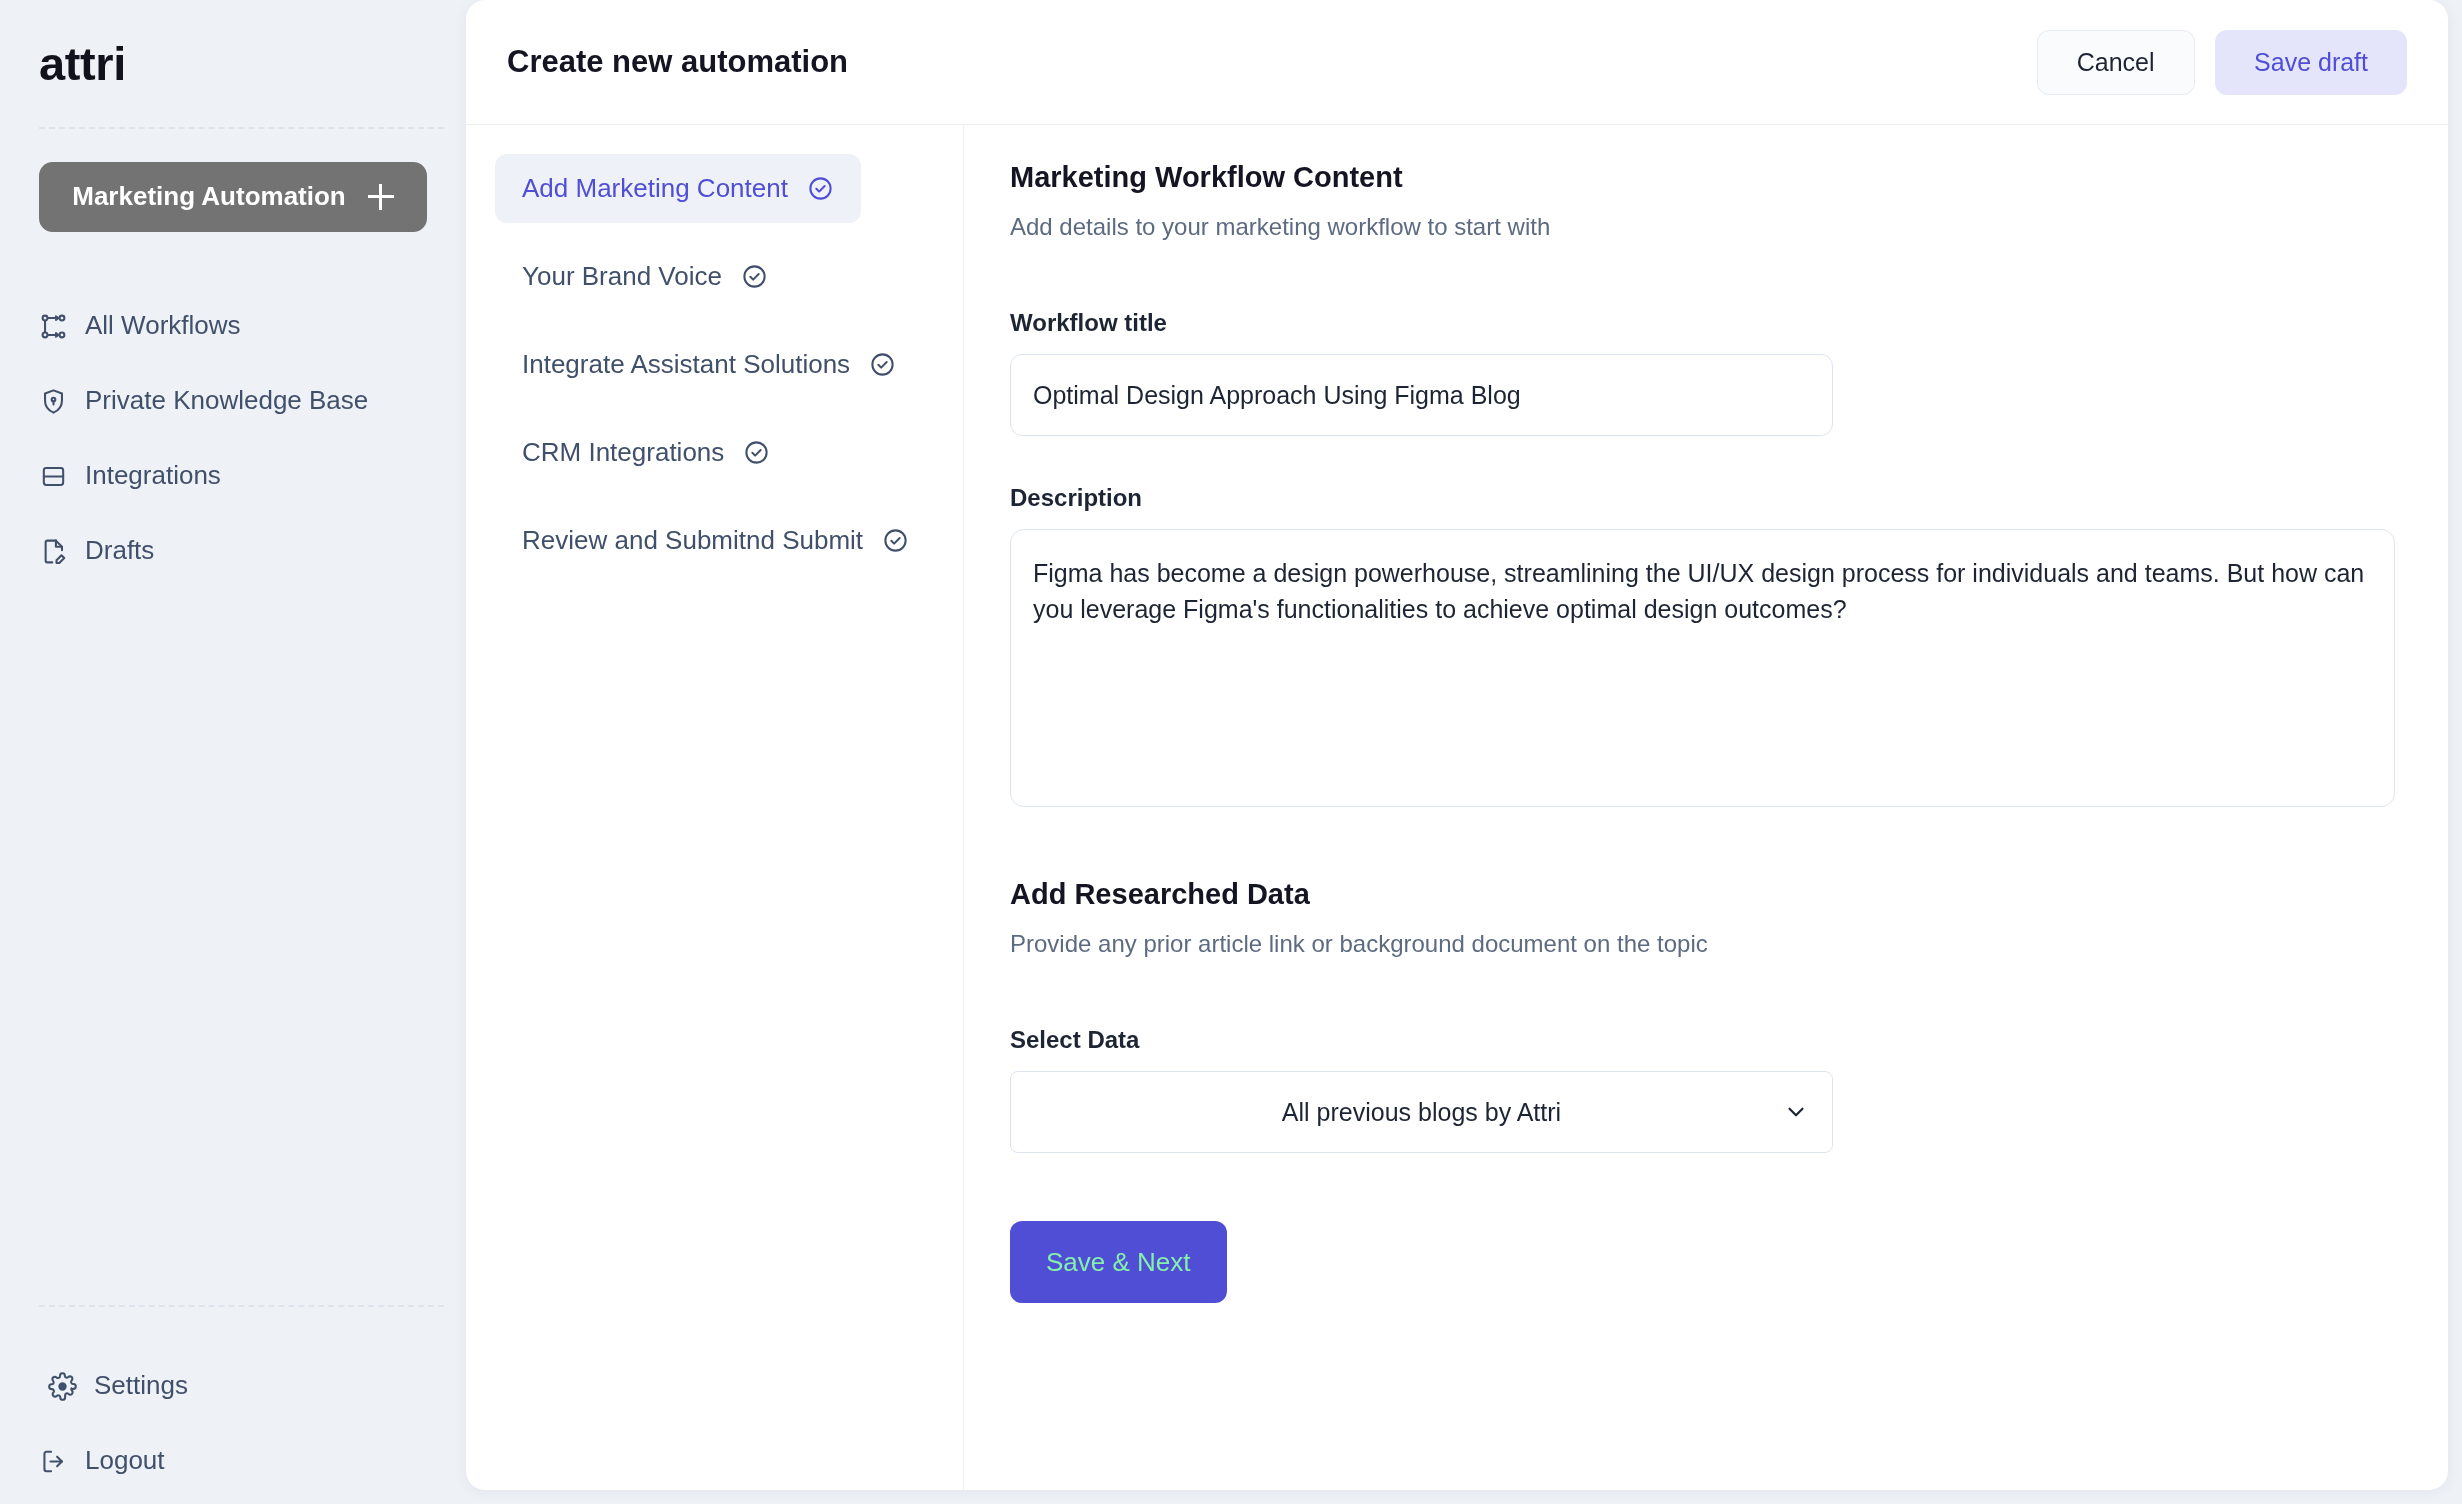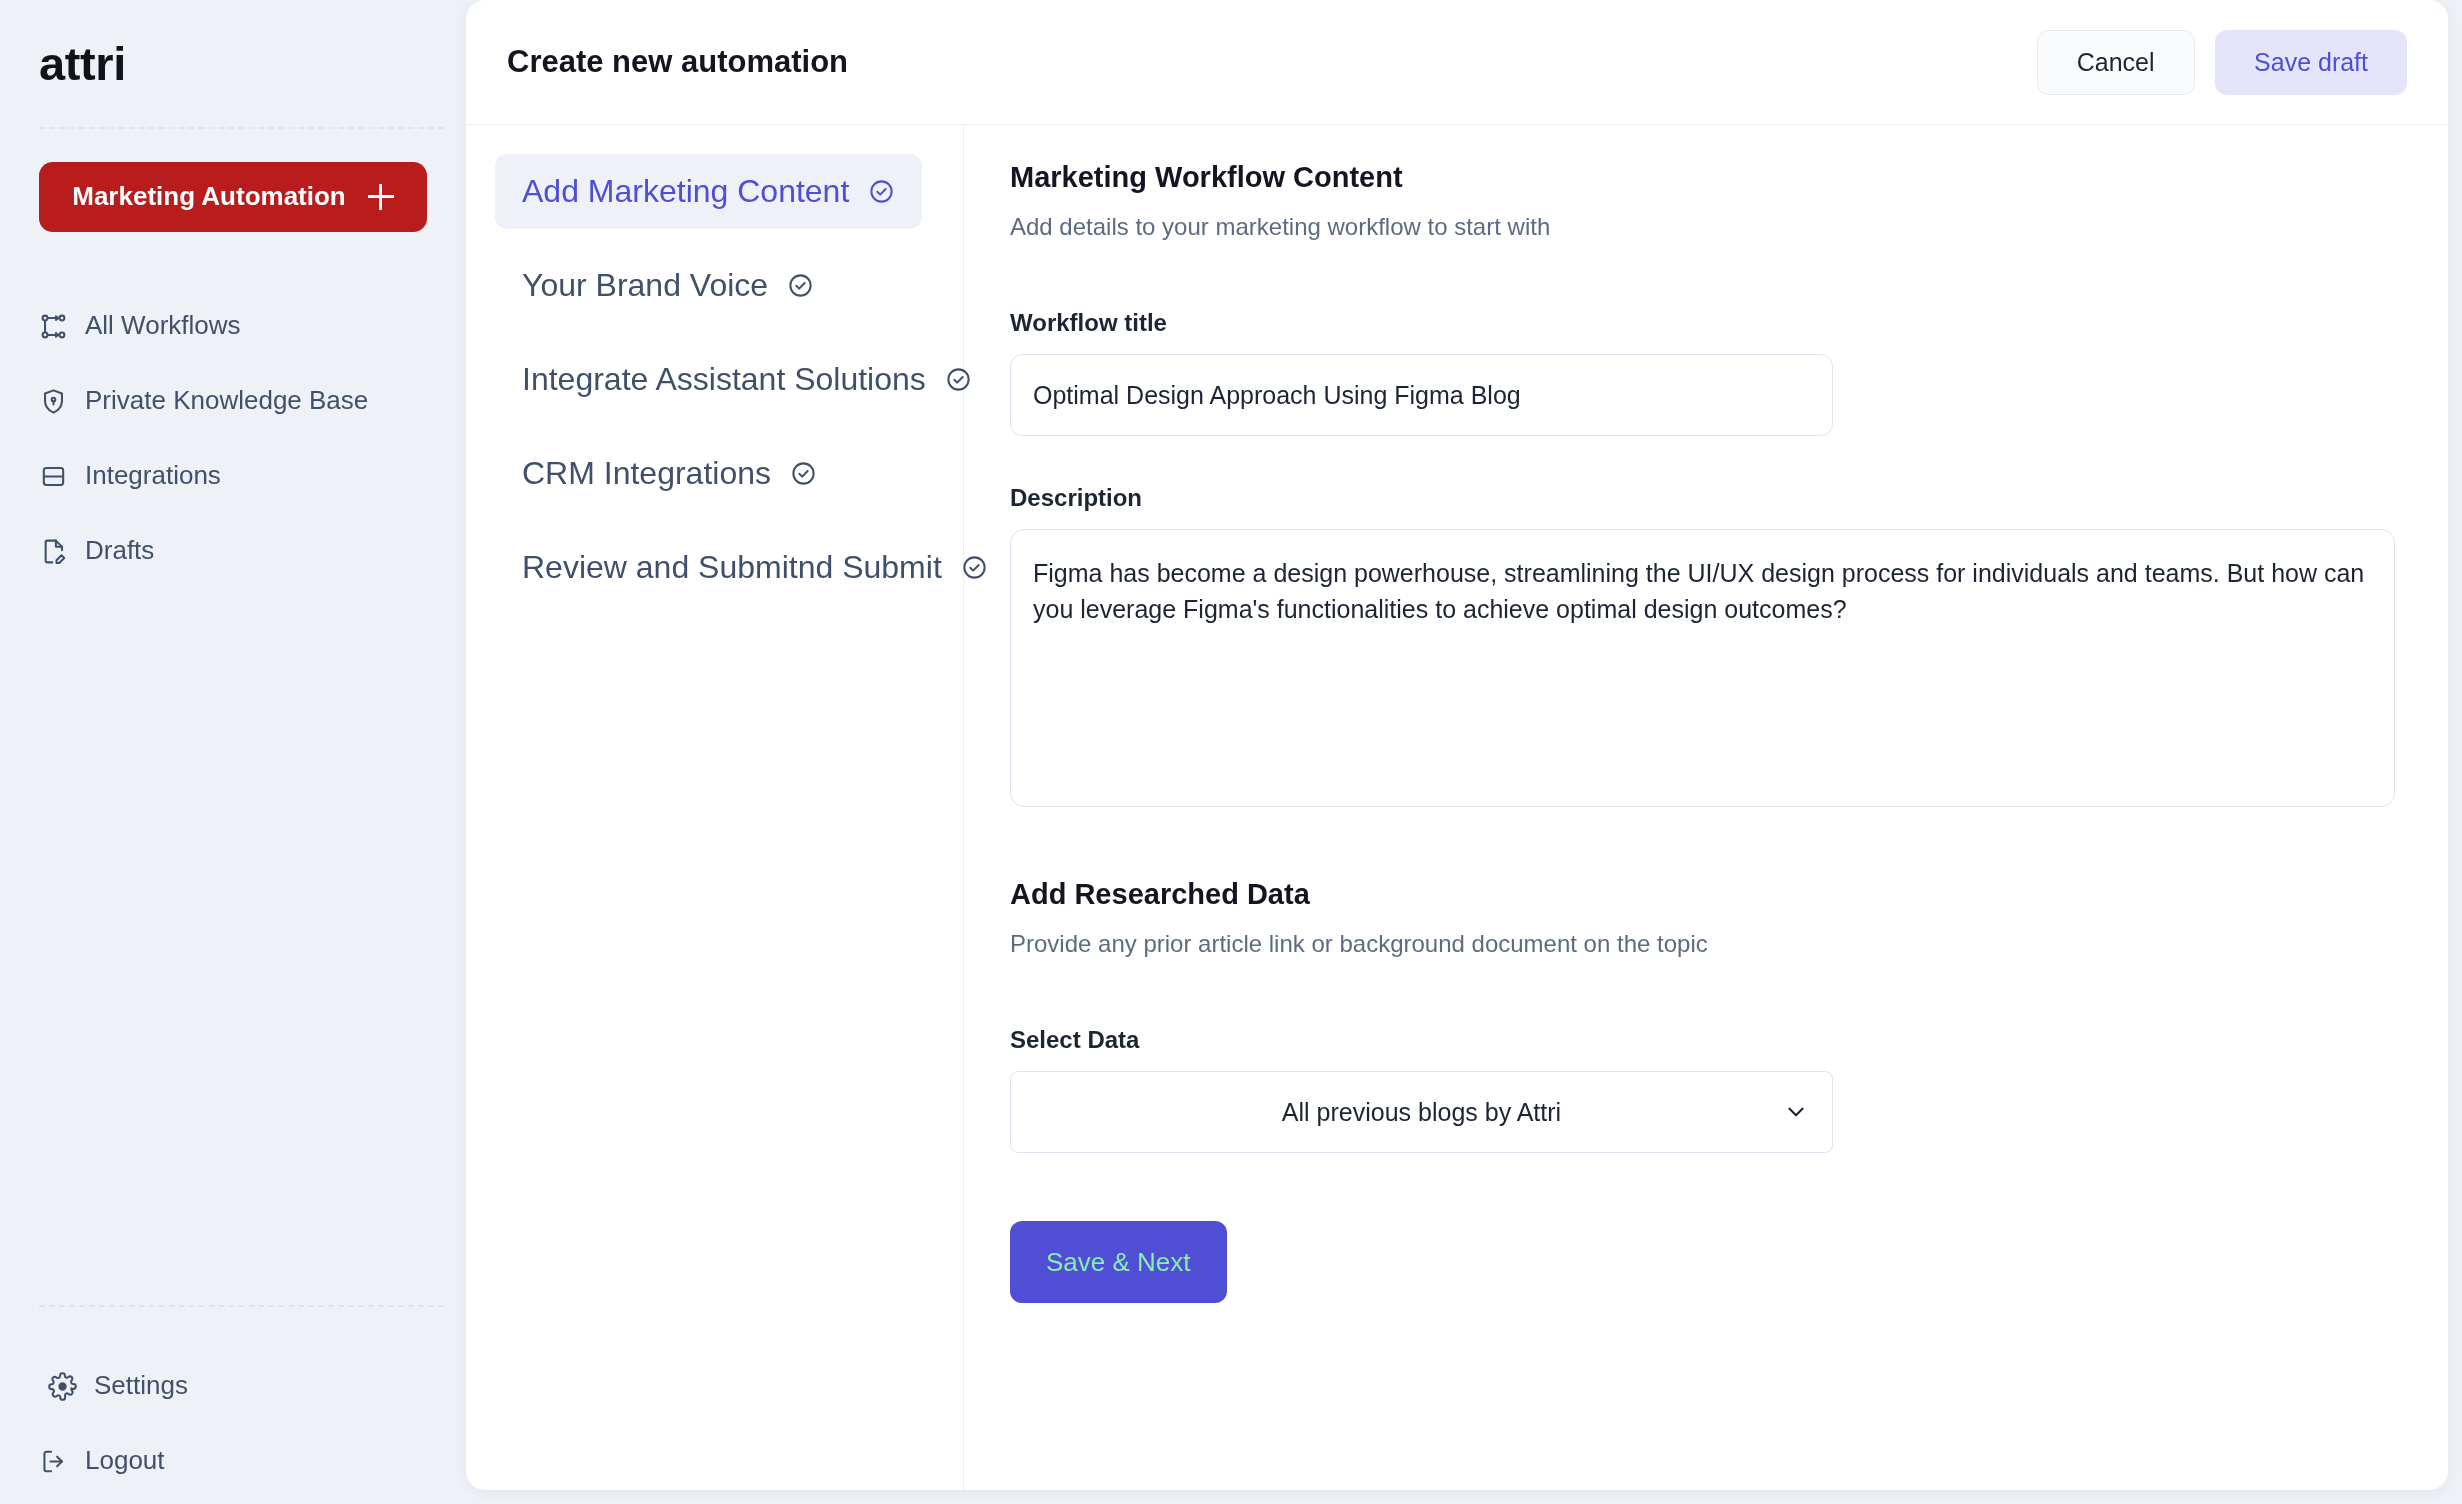--- a/index.html
+++ b/index.html
@@ -47,21 +47,21 @@
 
   .sep-dashed {
     height: 0;
     border-top: 2.6px dashed #dfe4ec;
     margin: 0 22px 0 39px;
   }
 
   .primary-btn {
     margin: 32.5px 39px 0 39px;
     height: 70px;
-    background: #b91c1c;
+    background: #737373;
     border-radius: 13.7px;
     display: flex;
     align-items: center;
     justify-content: center;
     gap: 22px;
     cursor: pointer;
     border: none;
   }
   .primary-btn .lbl {
     color: #ffffff;
@@ -179,21 +179,21 @@
     gap: 19px;
     margin: 0 0 0 29px;
     padding: 19px 27px;
     border-radius: 12px;
     cursor: pointer;
     white-space: nowrap;
   }
   .step-row { display: block; margin-bottom: 19px; }
   .step-item.active { background: #eef1f8; }
   .step-item .lbl {
-    font-size: 32px;
+    font-size: 26px;
     color: #41506a;
     text-align: right;
   }
   .step-item.active .lbl { color: #4f4ed4; }
   .check-ico { width: 27px; height: 27px; flex-shrink: 0; display:block; }
 
   
   .form-col {
     flex: 1;
     padding: 36px 53px 0 46px;

